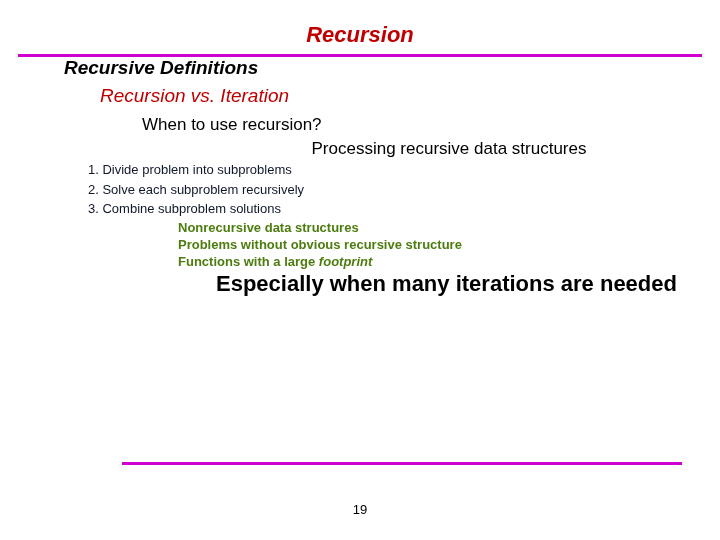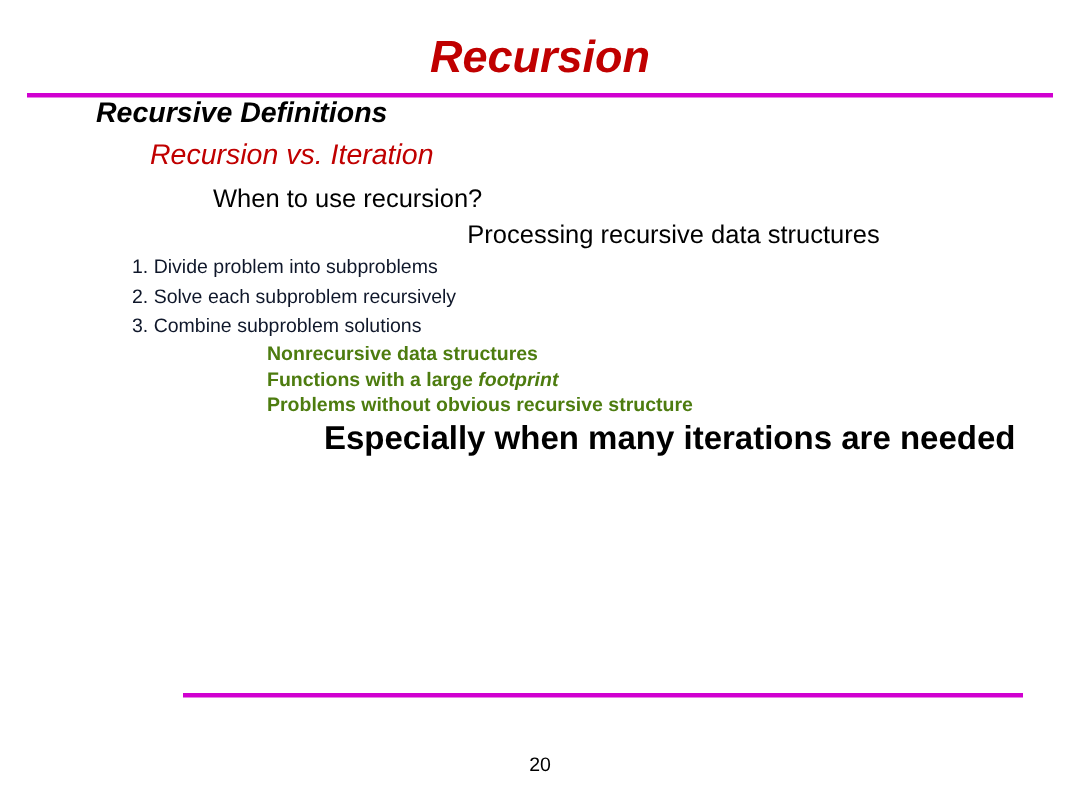--- a/index.html
+++ b/index.html
@@ -14,21 +14,21 @@
   .slide {
     position: relative;
     width: 720px;
     height: 540px;
     box-sizing: border-box;
   }
   .title {
     text-align: center;
     font-weight: bold;
     font-style: italic;
-    font-size: 30px;
+    font-size: 22px;
     color: #c00000;
     padding-top: 22px;
     padding-bottom: 6px;
   }
   .rule-top {
     height: 3px;
     background: #d000d0;
     margin: 0 18px 0 18px;
   }
   .h1 {
@@ -108,22 +108,22 @@
   <div class="h1">Recursive Definitions</div>
   <div class="h2">Recursion vs. Iteration</div>
 
   <div class="h3">When to use recursion?</div>
   <div class="h4">Processing recursive data structures</div>
   <div class="h5">1. Divide problem into subproblems</div>
   <div class="h5">2. Solve each subproblem recursively</div>
   <div class="h5">3. Combine subproblem solutions</div>
 
   <div class="h4b">Nonrecursive data structures</div>
+  <div class="h4b">Problems without obvious recursive structure</div>
   <div class="h4b">
     <span>Functions with a large </span><span class="footprint">footprint</span>
   </div>
-  <div class="h4b">Problems without obvious recursive structure</div>
   <div class="h5b">Especially when many iterations are needed</div>
 
   <div class="rule-bottom"></div>
-  <div class="pagenum">20</div>
+  <div class="pagenum">19</div>
 
 </div>
 
 </body></html>

